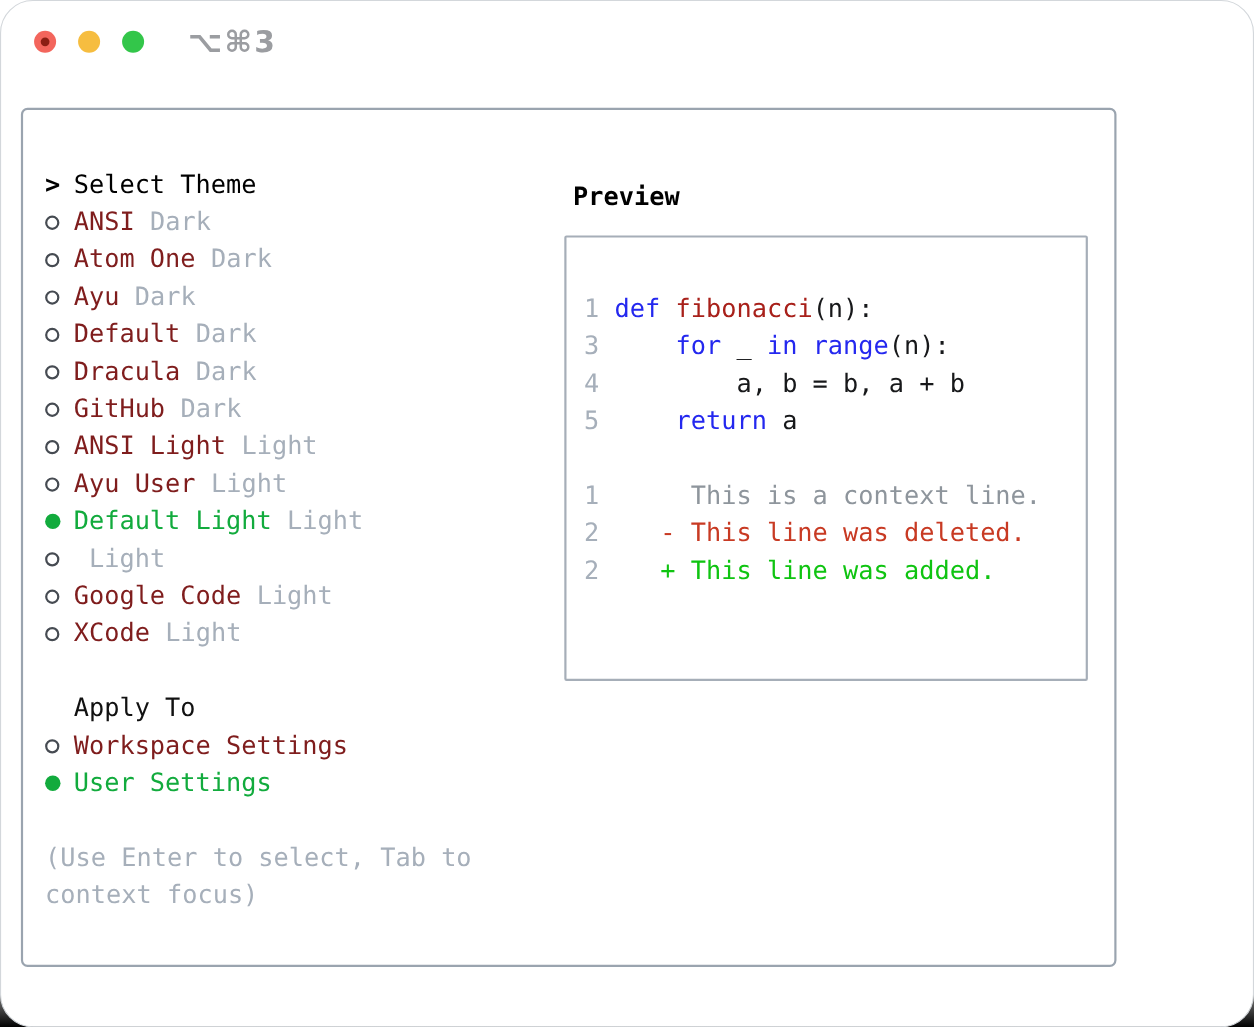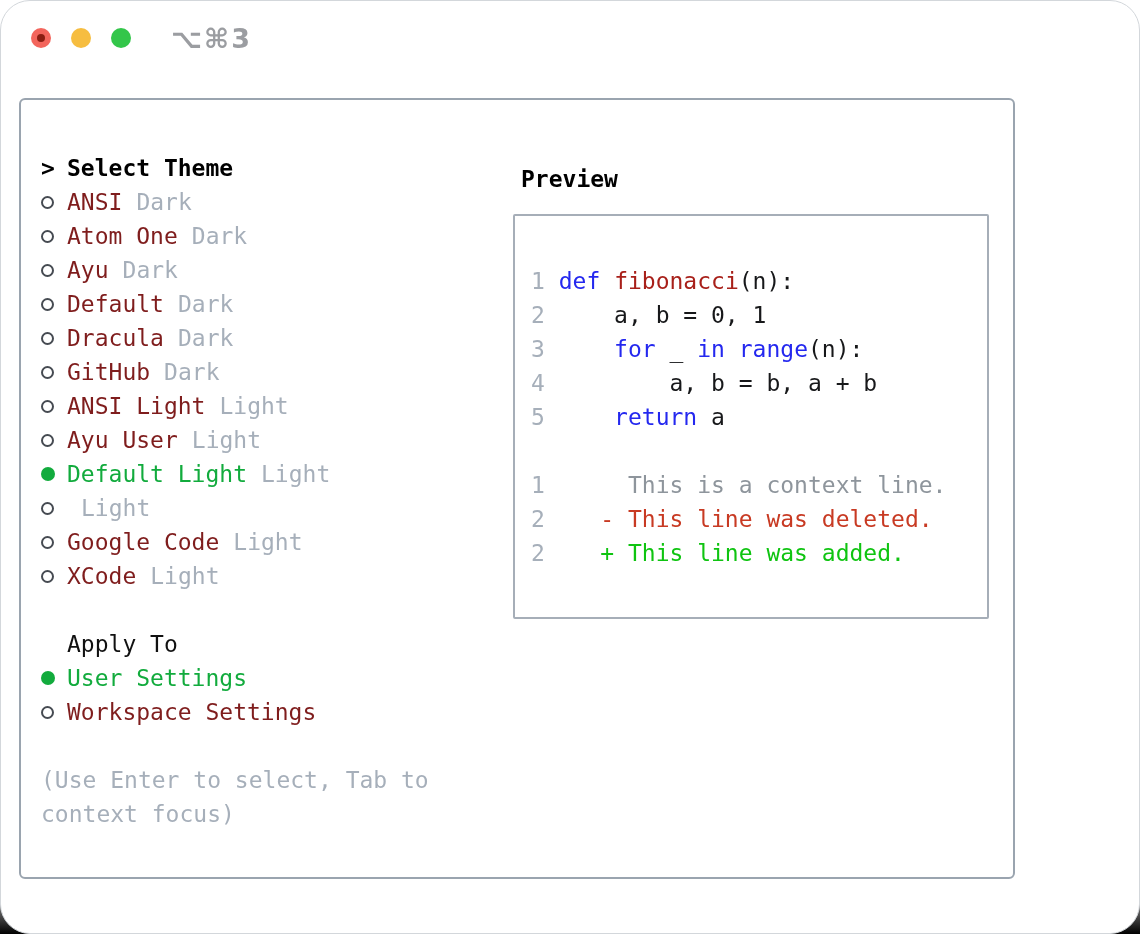--- a/index.html
+++ b/index.html
@@ -33,21 +33,21 @@
     border:2px solid #9aa4af;border-radius:6px;background:#ffffff;
     box-sizing:border-box;
   }
   
   .list-col{position:absolute;left:20px;top:51px;width:450px;}
   .row{height:34px;display:flex;align-items:center;font-size:23px;}
   .bullet{width:26px;display:flex;align-items:center;flex:none;}
   .ring{width:13px;height:13px;border:2px solid #464b52;border-radius:50%;box-sizing:border-box;}
   .seldot{width:14px;height:14px;border-radius:50%;background:#12ab3d;}
   .prompt{font-weight:bold;color:#000000;}
-  .list-title{font-weight:bold;color:#000000;}
+  .list-title{font-weight:normal;color:#000000;}
   .nm{color:#7f1d1d;white-space:pre;}
   .nm.sel{color:#12ab3d;}
   .tag{color:#a6afba;margin-left:14px;white-space:pre;}
   .spacer{height:34px;}
   .apply-title{color:#111111;}
   .hint{
     width:430px;color:#a6afba;font-size:23px;line-height:34px;
   }
   
   .preview-col{position:absolute;left:482px;top:62px;}
@@ -174,42 +174,41 @@
 
       <div class="spacer"></div>
 
       <div class="row">
         <span class="bullet"></span>
         <span class="apply-title">Apply To</span>
       </div>
       <div id="apply-options">
           <div class="row">
             <span class="bullet">
+              <span class="ring"></span>
+            </span>
+            <span class="nm">Workspace Settings</span>
+          </div>
+          <div class="row">
+            <span class="bullet">
               <span class="seldot"></span>
             </span>
             <span class="nm sel">User Settings</span>
-          </div>
-          <div class="row">
-            <span class="bullet">
-              <span class="ring"></span>
-            </span>
-            <span class="nm">Workspace Settings</span>
           </div>
         </div>
 
       <div class="spacer"></div>
 
       <div class="hint">(Use Enter to select, Tab to context focus)</div>
     </div>
 
     <div class="preview-col">
       <div class="preview-title">Preview</div>
       <div class="preview-box" id="preview-box">
           <div class="pline"><span class="tok-ln">1</span><span class="tok-pl"> </span><span class="tok-kw">def</span><span class="tok-pl"> </span><span class="tok-fn">fibonacci</span><span class="tok-pl">(n):</span></div>
-          <div class="pline"><span class="tok-ln">2</span><span class="tok-pl">     a, b = 0, 1</span></div>
           <div class="pline"><span class="tok-ln">3</span><span class="tok-pl">     </span><span class="tok-kw">for</span><span class="tok-pl"> _ </span><span class="tok-kw">in</span><span class="tok-pl"> </span><span class="tok-kw">range</span><span class="tok-pl">(n):</span></div>
           <div class="pline"><span class="tok-ln">4</span><span class="tok-pl">         a, b = b, a + b</span></div>
           <div class="pline"><span class="tok-ln">5</span><span class="tok-pl">     </span><span class="tok-kw">return</span><span class="tok-pl"> a</span></div>
           <div class="pline"><span class="tok-ln"></span></div>
           <div class="pline"><span class="tok-ln">1</span><span class="tok-ctx">      This is a context line.</span></div>
           <div class="pline"><span class="tok-ln">2</span><span class="tok-del">    - This line was deleted.</span></div>
           <div class="pline"><span class="tok-ln">2</span><span class="tok-add">    + This line was added.</span></div>
         </div>
     </div>
 

